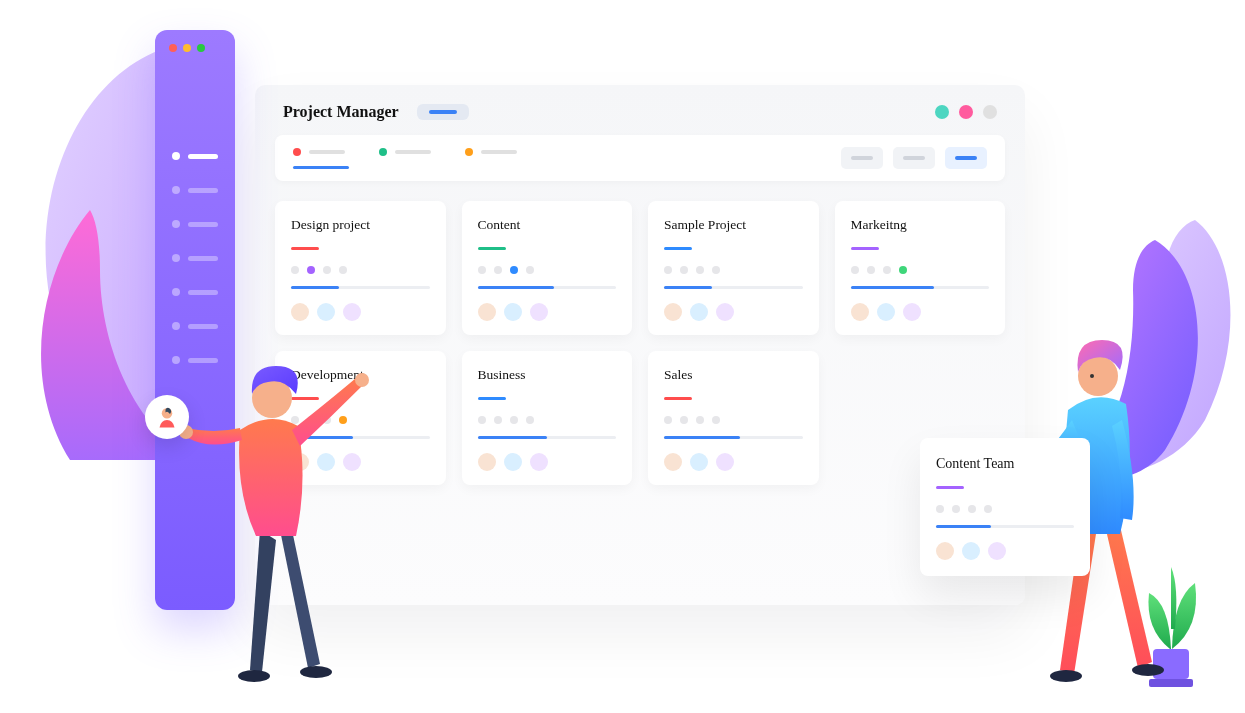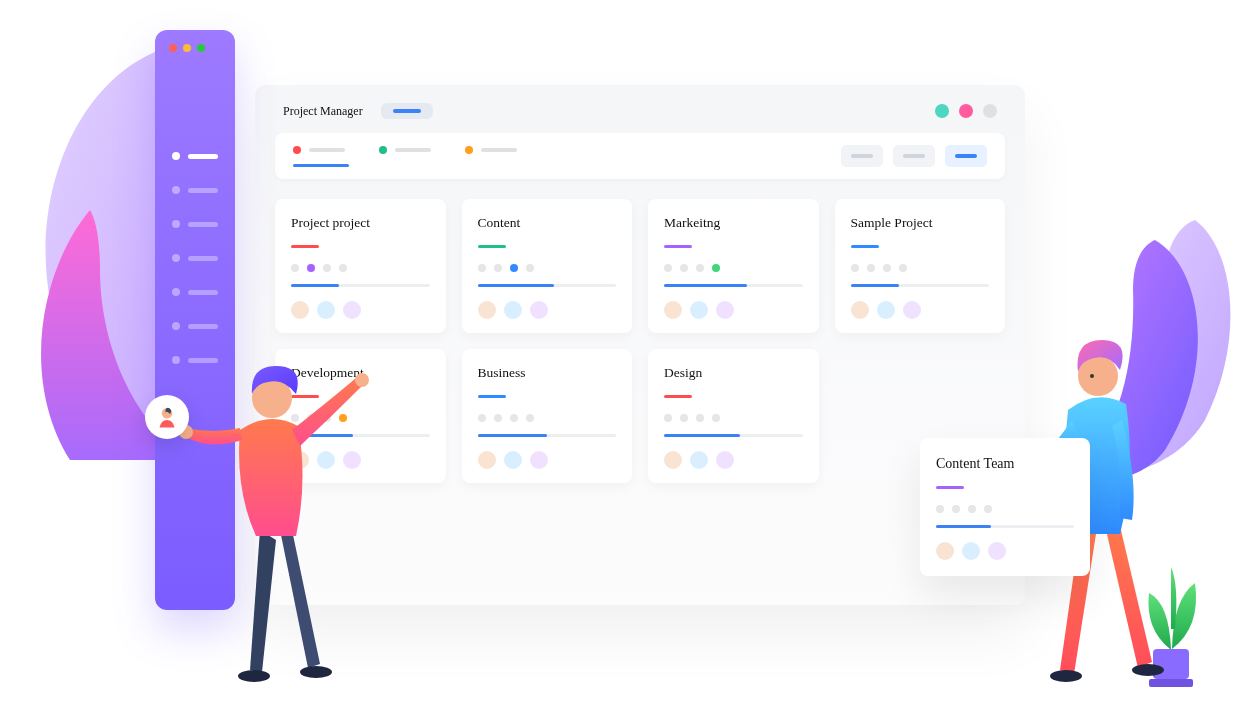--- a/index.html
+++ b/index.html
@@ -18,21 +18,21 @@
 .nav-bullet{width:8px;height:8px;border-radius:50%;background:rgba(255,255,255,.4)}
 .nav-bar{height:5px;border-radius:3px;background:rgba(255,255,255,.35);flex:1}
 .nav-item.active .nav-bullet{background:#fff}
 .nav-item.active .nav-bar{background:#fff}
 .avatar-bubble{position:absolute;left:145px;top:395px;width:44px;height:44px;border-radius:50%;background:#fff;box-shadow:0 8px 20px rgba(0,0,0,.12);display:flex;align-items:center;justify-content:center;z-index:6}
 .avatar-bubble svg{width:30px;height:30px}
 
 
 .app{position:absolute;left:255px;top:85px;width:770px;height:520px;background:linear-gradient(180deg,#f5f6f8 0%,#fcfcfd 100%);border-radius:10px;z-index:2;box-shadow:0 30px 60px rgba(20,20,40,.06)}
 .app-header{display:flex;align-items:center;padding:18px 28px 14px 28px}
-.app-title{font-size:12px;font-weight:400;color:#111}
+.app-title{font-size:16px;font-weight:700;color:#111}
 .pill{margin-left:18px;background:#e4e9f2;border-radius:6px;padding:6px 12px;display:flex;align-items:center}
 .pill span{width:28px;height:4px;background:#3b82f6;border-radius:2px;display:block}
 .header-avatars{margin-left:auto;display:flex;gap:10px;align-items:center}
 .ha{width:14px;height:14px;border-radius:50%}
 
 
 .toolbar{margin:0 20px;background:#fff;border-radius:8px;padding:12px 18px;display:flex;align-items:center;box-shadow:0 2px 6px rgba(0,0,0,.03)}
 .tabs{display:flex;gap:30px;align-items:center}
 .tab{display:flex;flex-direction:column;gap:6px}
 .tab-row{display:flex;align-items:center;gap:8px}
@@ -198,21 +198,21 @@
           <span></span>
         </div>
       <div class="tbtn primary">
           <span></span>
         </div>
     </div>
   </div>
 
   <div class="grid" id="grid">
       <div class="card">
-        <div class="card-title">Project project</div>
+        <div class="card-title">Design project</div>
         <div class="card-accent" style="background:#ff4d4d"></div>
         <div class="card-dots">
           <div class="cdot" style=""></div>
           <div class="cdot" style="background:#a463ff"></div>
           <div class="cdot" style=""></div>
           <div class="cdot" style=""></div>
         </div>
         <div class="card-progress">
           <span style="width:35%"></span>
         </div>
@@ -234,56 +234,56 @@
         <div class="card-progress">
           <span style="width:55%"></span>
         </div>
         <div class="card-avatars">
           <div class="cav" style="background:#f9e3d3"></div>
           <div class="cav" style="background:#d9efff"></div>
           <div class="cav" style="background:#efe1ff"></div>
         </div>
       </div>
       <div class="card">
+        <div class="card-title">Sample Project</div>
+        <div class="card-accent" style="background:#2f8bff"></div>
+        <div class="card-dots">
+          <div class="cdot" style=""></div>
+          <div class="cdot" style=""></div>
+          <div class="cdot" style=""></div>
+          <div class="cdot" style=""></div>
+        </div>
+        <div class="card-progress">
+          <span style="width:35%"></span>
+        </div>
+        <div class="card-avatars">
+          <div class="cav" style="background:#f9e3d3"></div>
+          <div class="cav" style="background:#d9efff"></div>
+          <div class="cav" style="background:#efe1ff"></div>
+        </div>
+      </div>
+      <div class="card">
         <div class="card-title">Markeitng</div>
         <div class="card-accent" style="background:#a463ff"></div>
         <div class="card-dots">
           <div class="cdot" style=""></div>
           <div class="cdot" style=""></div>
           <div class="cdot" style=""></div>
           <div class="cdot" style="background:#3fd67a"></div>
         </div>
         <div class="card-progress">
           <span style="width:60%"></span>
         </div>
         <div class="card-avatars">
           <div class="cav" style="background:#f9e3d3"></div>
           <div class="cav" style="background:#d9efff"></div>
           <div class="cav" style="background:#efe1ff"></div>
         </div>
       </div>
       <div class="card">
-        <div class="card-title">Sample Project</div>
-        <div class="card-accent" style="background:#2f8bff"></div>
-        <div class="card-dots">
-          <div class="cdot" style=""></div>
-          <div class="cdot" style=""></div>
-          <div class="cdot" style=""></div>
-          <div class="cdot" style=""></div>
-        </div>
-        <div class="card-progress">
-          <span style="width:35%"></span>
-        </div>
-        <div class="card-avatars">
-          <div class="cav" style="background:#f9e3d3"></div>
-          <div class="cav" style="background:#d9efff"></div>
-          <div class="cav" style="background:#efe1ff"></div>
-        </div>
-      </div>
-      <div class="card">
         <div class="card-title">Development</div>
         <div class="card-accent" style="background:#ff4d4d"></div>
         <div class="card-dots">
           <div class="cdot" style=""></div>
           <div class="cdot" style=""></div>
           <div class="cdot" style=""></div>
           <div class="cdot" style="background:#ff9f1a"></div>
         </div>
         <div class="card-progress">
           <span style="width:45%"></span>
@@ -306,21 +306,21 @@
         <div class="card-progress">
           <span style="width:50%"></span>
         </div>
         <div class="card-avatars">
           <div class="cav" style="background:#f9e3d3"></div>
           <div class="cav" style="background:#d9efff"></div>
           <div class="cav" style="background:#efe1ff"></div>
         </div>
       </div>
       <div class="card">
-        <div class="card-title">Design</div>
+        <div class="card-title">Sales</div>
         <div class="card-accent" style="background:#ff4d4d"></div>
         <div class="card-dots">
           <div class="cdot" style=""></div>
           <div class="cdot" style=""></div>
           <div class="cdot" style=""></div>
           <div class="cdot" style=""></div>
         </div>
         <div class="card-progress">
           <span style="width:55%"></span>
         </div>

